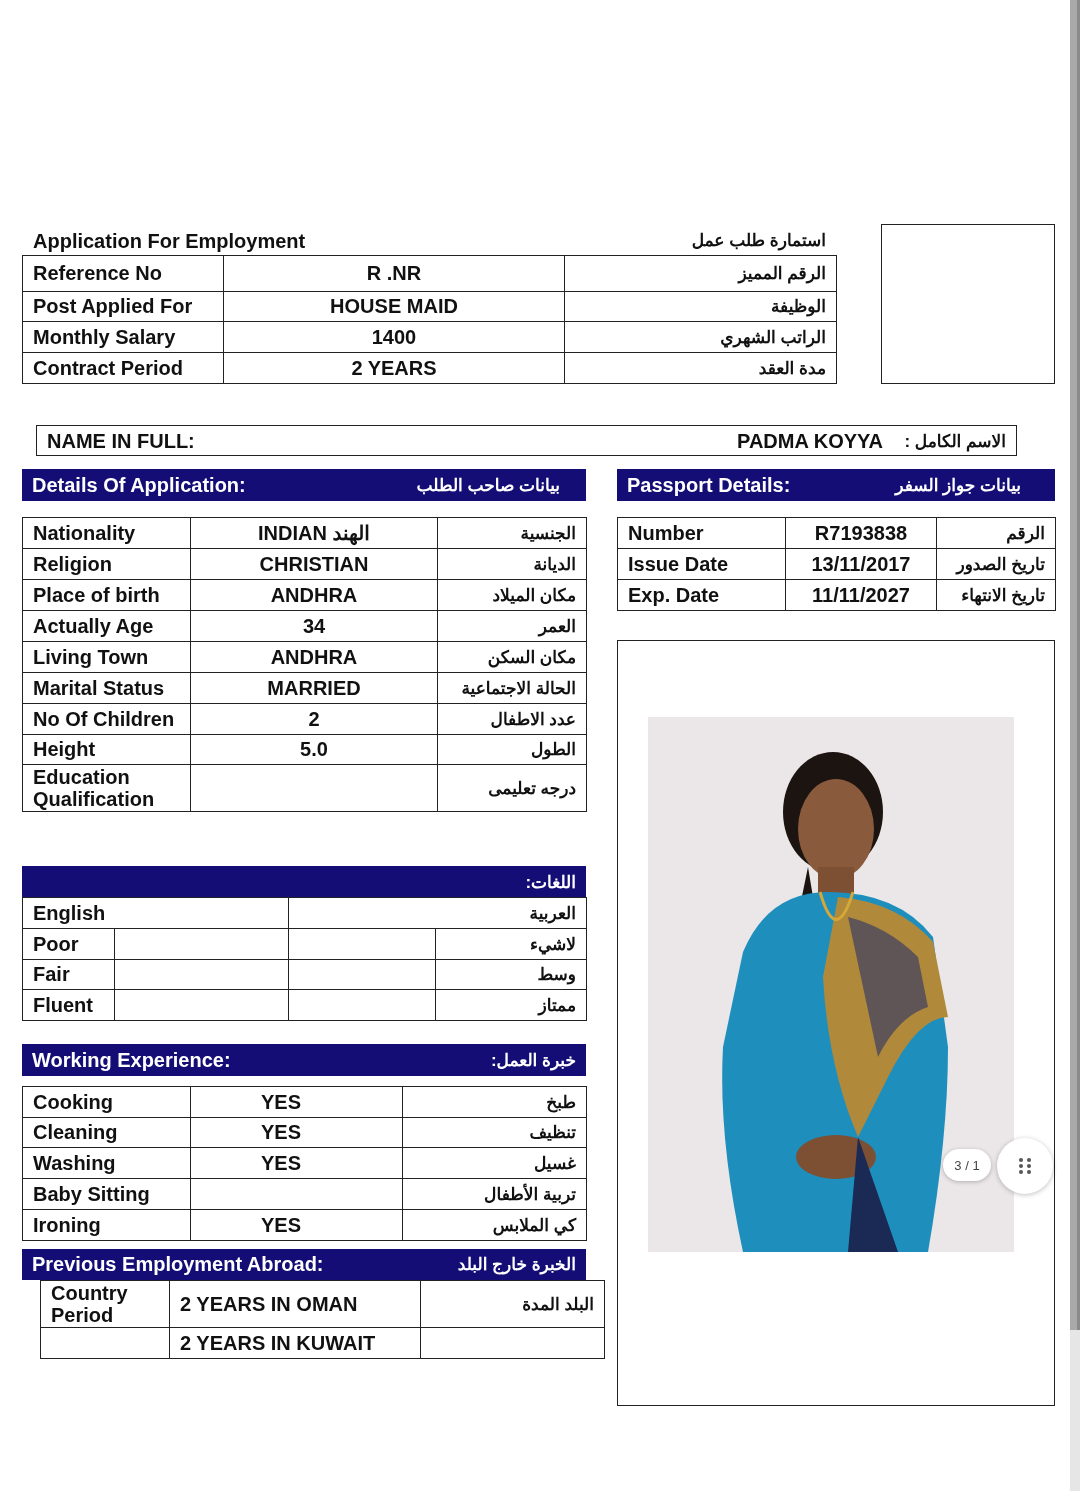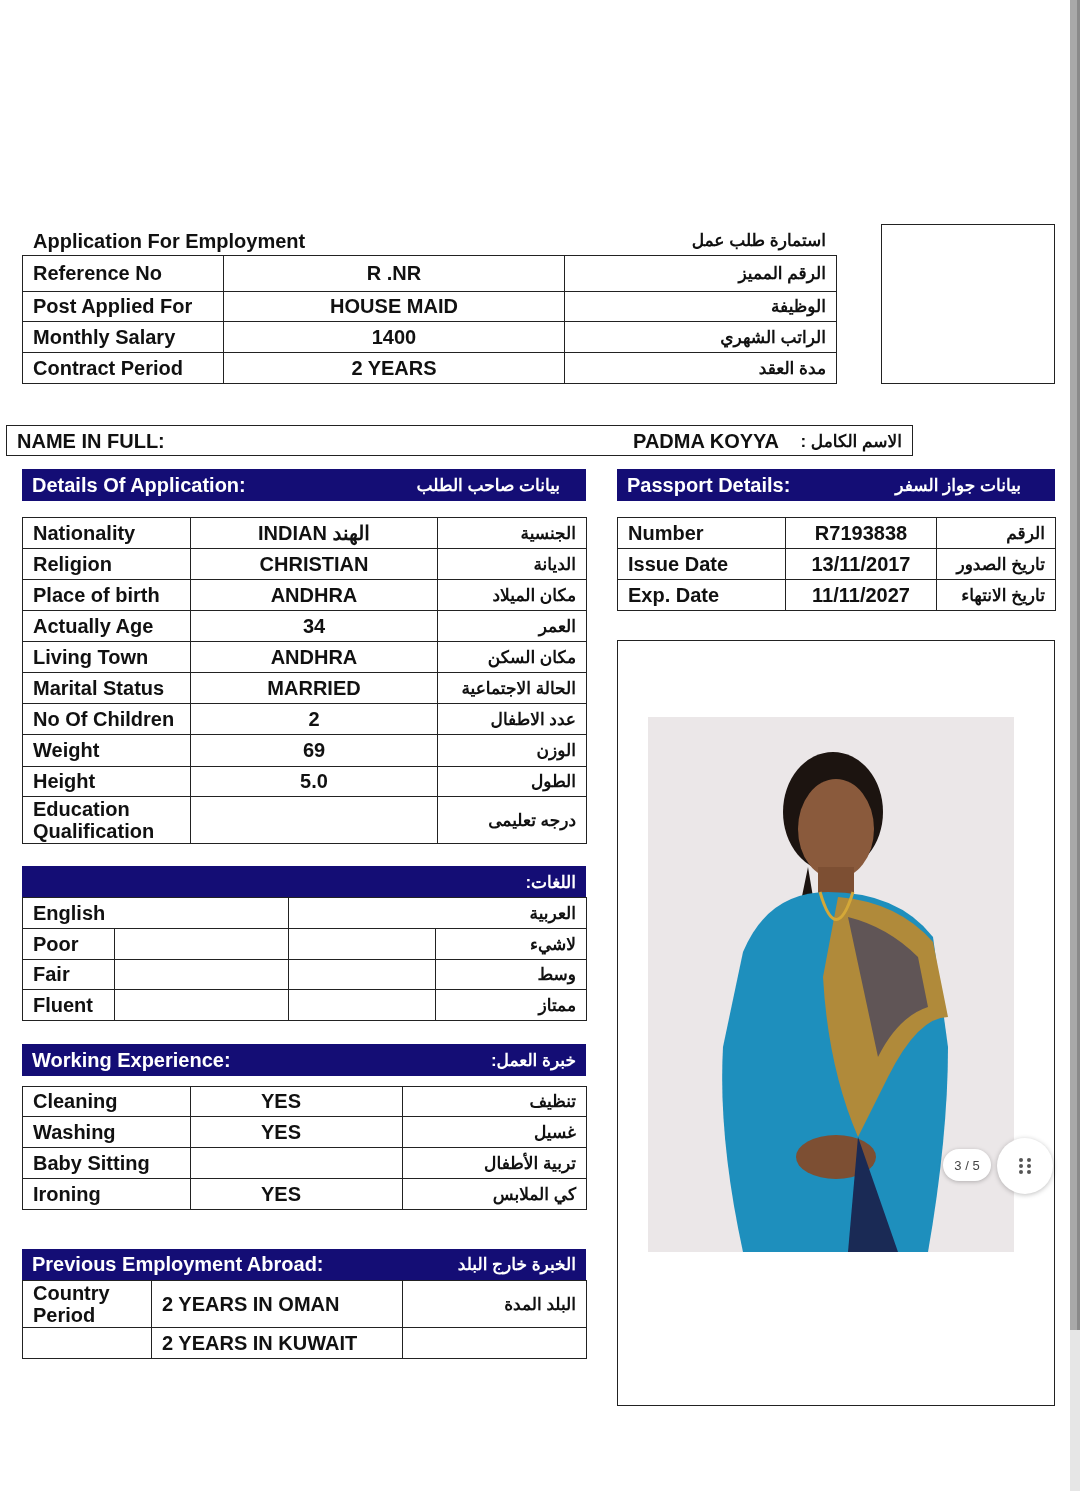--- a/index.html
+++ b/index.html
@@ -52,21 +52,21 @@
   <tr style="height:31px">
     <td>Contract Period</td>
     <td class="c">2 YEARS</td>
     <td class="r">مدة العقد</td>
   </tr>
 </tbody>
   </table>
 
 <div class="box" style="left:881px;top:224px;width:174px;height:160px;"></div>
 
-<div class="box" style="left:6px;top:425px;width:907px;height:31px;">
+<div class="box" style="left:36px;top:425px;width:981px;height:31px;">
   <span class="abs t" style="left:10px;top:5px;">NAME IN FULL:</span>
   <span class="abs t" style="right:133px;top:5px;">PADMA KOYYA</span>
   <span class="abs ar" style="right:10px;top:5px;">الاسم الكامل :</span>
 </div>
 
 <div class="bar" style="left:22px;top:469px;width:564px;">
   <span>Details Of Application:</span>
   <span class="ar" style="margin-right:16px;">بيانات صاحب الطلب</span>
 </div>
 
@@ -109,25 +109,20 @@
       </tr>
   <tr style="height:31px">
         <td>Marital Status</td>
         <td class="c">MARRIED</td>
         <td class="r">الحالة الاجتماعية</td>
       </tr>
   <tr style="height:31px">
         <td>No Of Children</td>
         <td class="c">2</td>
         <td class="r">عدد الاطفال</td>
-      </tr>
-  <tr style="height:32px">
-        <td>Weight</td>
-        <td class="c">69</td>
-        <td class="r">الوزن</td>
       </tr>
   <tr style="height:30px">
         <td>Height</td>
         <td class="c">5.0</td>
         <td class="r">الطول</td>
       </tr>
   <tr style="height:47px">
     <td style="line-height:1.1;margin-top:30px;">
           <div>Education</div>
           <div>Qualification</div>
@@ -183,21 +178,21 @@
     <path d="M200 200 Q240 210 270 240 L280 290 Q250 300 230 340 Z" fill="#1f2a6e" opacity="0.55"></path>
 
     <ellipse cx="188" cy="440" rx="40" ry="22" fill="#7d4f33"></ellipse>
 
     <path d="M210 420 L250 535 L200 535 Z" fill="#1a2a55"></path>
 
     <path d="M172 175 Q188 230 205 175" stroke="#d4a838" stroke-width="3" fill="none"></path>
   </svg>
 </div>
 
-<div class="page-badge">3 / 5</div>
+<div class="page-badge">3 / 1</div>
 <div class="grid-btn">
   <svg width="14" height="18" viewBox="0 0 14 18">
     <circle cx="3" cy="3" r="2" fill="#555"></circle>
       <circle cx="11" cy="3" r="2" fill="#555"></circle>
     <circle cx="3" cy="9" r="2" fill="#555"></circle>
       <circle cx="11" cy="9" r="2" fill="#555"></circle>
     <circle cx="3" cy="15" r="2" fill="#555"></circle>
       <circle cx="11" cy="15" r="2" fill="#555"></circle>
   </svg>
 </div>
@@ -244,20 +239,25 @@
   <span class="ar">خبرة العمل:</span>
 </div>
 
 <table style="left:22px;top:1086px;width:564px;">
   <colgroup>
       <col style="width:168px">
       <col style="width:212px">
       <col style="width:184px">
     </colgroup>
   <tbody>
+      <tr style="height:31px">
+        <td>Cooking</td>
+        <td style="padding-left:70px">YES</td>
+        <td class="r">طبخ</td>
+      </tr>
   <tr style="height:30px">
         <td>Cleaning</td>
         <td style="padding-left:70px">YES</td>
         <td class="r">تنظيف</td>
       </tr>
   <tr style="height:31px">
         <td>Washing</td>
         <td style="padding-left:70px">YES</td>
         <td class="r">غسيل</td>
       </tr>
@@ -272,21 +272,21 @@
         <td class="r">كي الملابس</td>
       </tr>
 </tbody>
   </table>
 
 <div class="bar" style="left:22px;top:1249px;width:564px;height:31px;">
   <span>Previous Employment Abroad:</span>
   <span class="ar">الخبرة خارج البلد</span>
 </div>
 
-<table style="left:22px;top:1280px;width:564px;border-radius:11px;">
+<table style="left:40px;top:1280px;width:564px;border-radius:11px;">
   <colgroup>
       <col style="width:129px">
       <col style="width:251px">
       <col style="width:184px">
     </colgroup>
   <tbody>
       <tr style="height:47px">
     <td style="line-height:1.1;">
           <div>Country</div>
           <div>Period</div>

